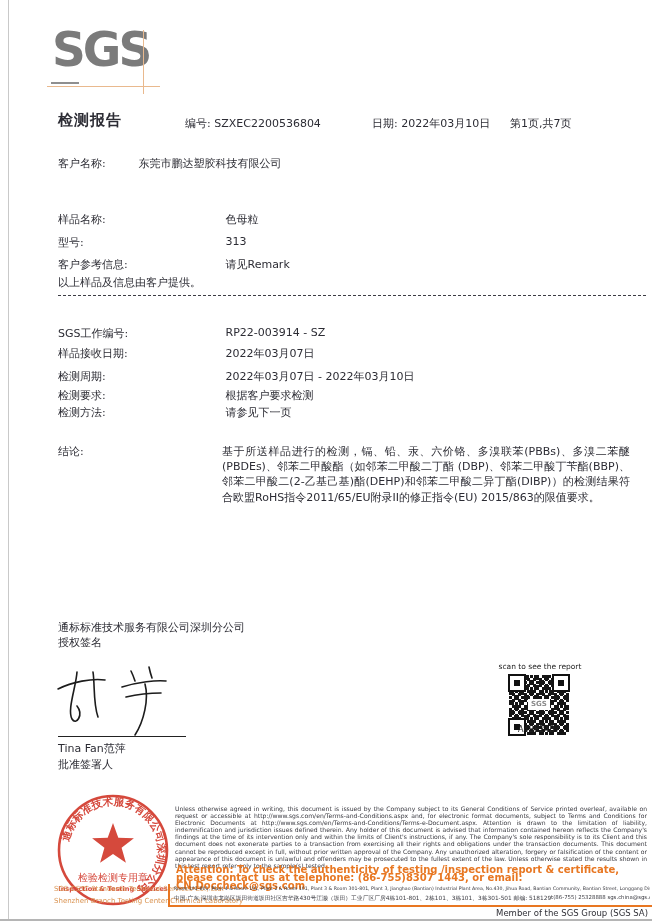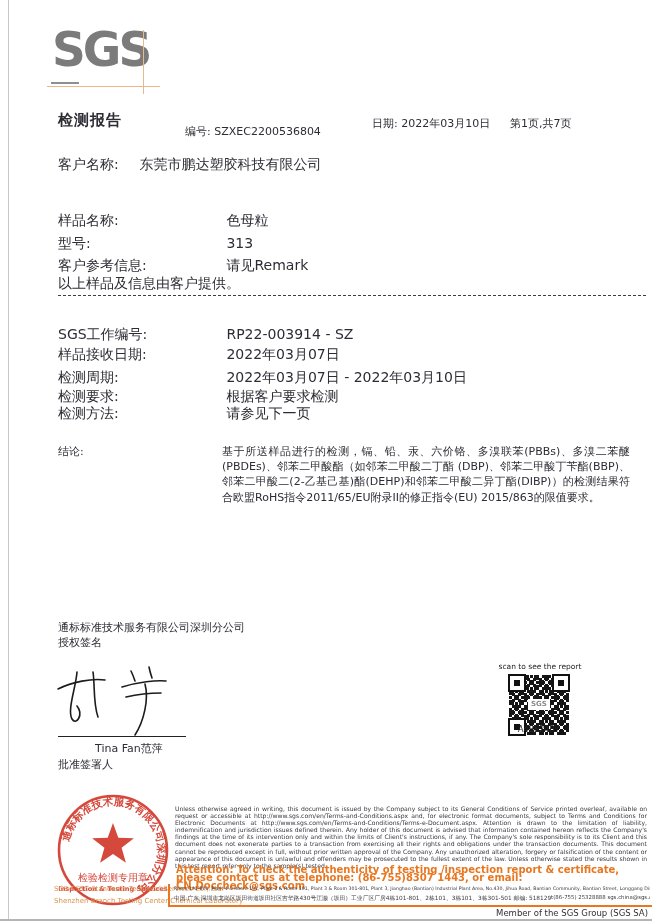--- a/index.html
+++ b/index.html
@@ -13,42 +13,42 @@
   
   .sgs-logo{left:52px;top:26px;font-size:47px;font-weight:900;color:#7b7b7b;
             letter-spacing:-3px;line-height:1;transform:scaleY(1.02);}
   .logo-underline-gray{left:51px;top:82px;width:28px;height:2px;background:#8f8f8f;}
   .logo-hline{left:47px;top:86px;width:113px;height:1px;background:#e9b98e;}
   .logo-vline{left:143px;top:30px;width:1px;height:64px;background:#e9b98e;}
 
   
   .report-title{left:58px;top:111px;font-size:15px;font-weight:bold;letter-spacing:1px;}
   .hdr{font-size:11px;top:116px;}
-  .hdr-no{left:185px;margin-top:8px;}
+  .hdr-no{left:185px;}
   .hdr-date{left:372px;}
   .hdr-page{left:510px;}
 
   
-  .row{position:absolute;left:58px;font-size:14px;white-space:nowrap;}
+  .row{position:absolute;left:58px;font-size:11px;white-space:nowrap;}
   .row .lbl{display:inline-block;vertical-align:top;}
   .w-client{width:77px;}
   .w-wide{width:164px;}
   .dashed{left:58px;top:295px;width:588px;border-top:1px dashed #3c3c44;}
 
   .conclusion-row{position:absolute;left:58px;top:444px;font-size:11px;}
   .conclusion-row .lbl{display:inline-block;width:164px;vertical-align:top;}
   .conclusion-text{display:inline-block;width:408px;white-space:normal;
                    line-height:15.2px;text-align:justify;vertical-align:top;}
 
   
   .sig-company{left:58px;top:620px;font-size:11px;}
   .sig-auth{left:58px;top:635px;font-size:11px;}
   .sig-svg{left:52px;top:663px;}
   .sig-line{left:58px;top:736px;width:128px;border-top:1.5px solid #222;}
-  .sig-name{left:58px;top:741px;font-size:11px;margin-left:37px;}
+  .sig-name{left:58px;top:741px;font-size:11px;}
   .sig-title{left:58px;top:757px;font-size:11px;}
 
   
   .qr-caption{left:465px;top:662px;width:150px;text-align:center;font-size:7.5px;color:#222;}
   .qr-box{left:506px;top:672px;width:66px;height:66px;background:#fff;}
   .qr-noise{position:absolute;left:3px;top:3px;width:60px;height:60px;
     background-image:
       repeating-conic-gradient(#151515 0% 25%, transparent 0% 50%),
       repeating-conic-gradient(#151515 0% 25%, #ffffff 0% 50%);
     background-size:6px 6px,10px 10px;}

